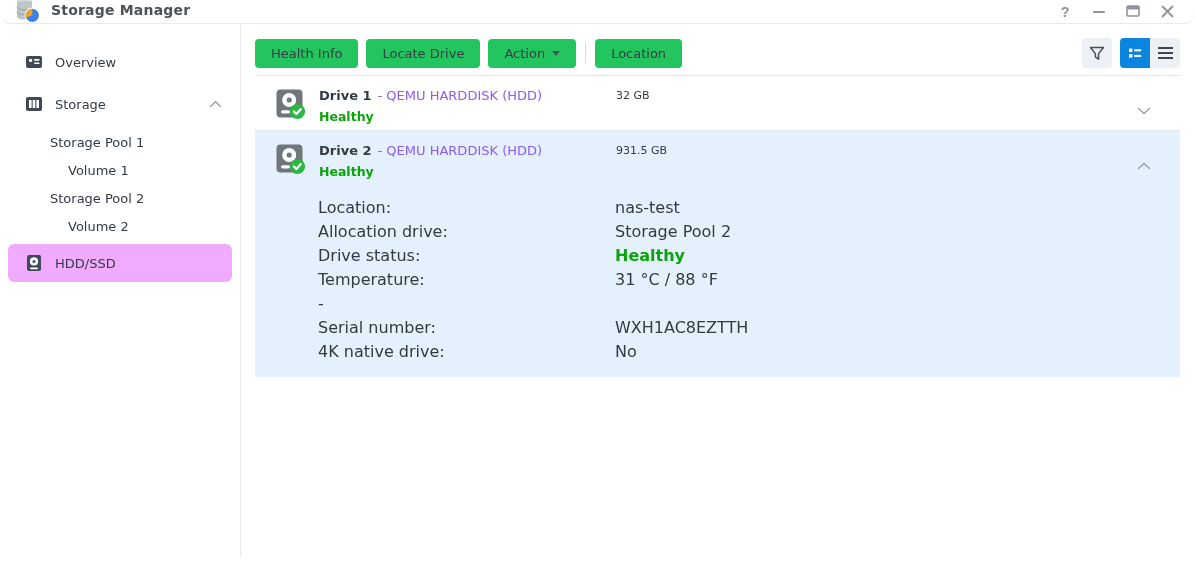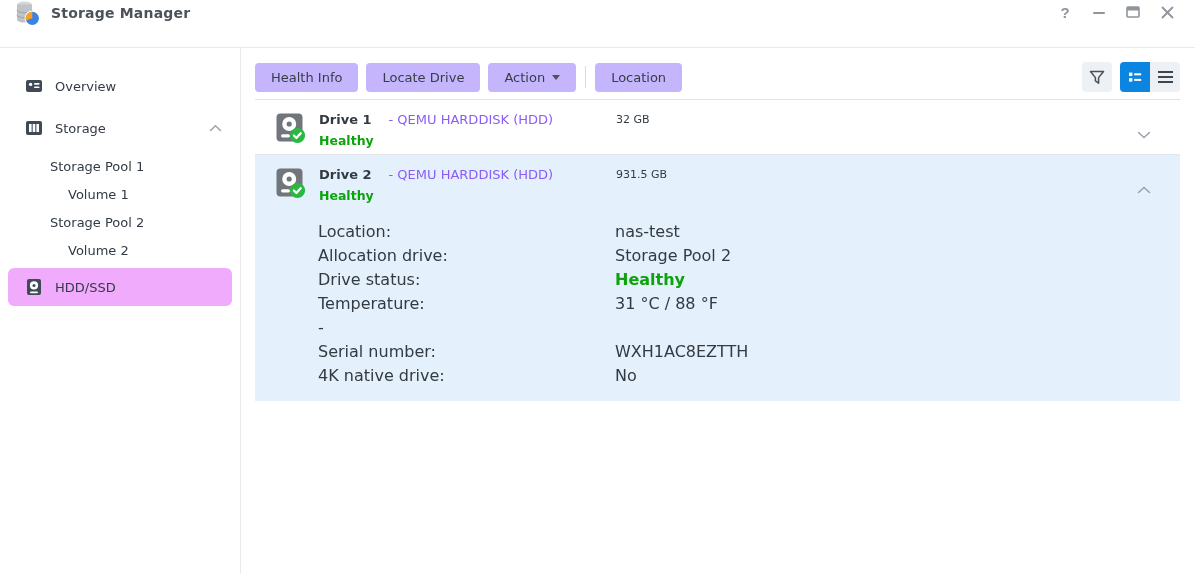--- a/index.html
+++ b/index.html
@@ -1,21 +1,21 @@
 <!DOCTYPE html>
 <html><head>
 <meta charset="utf-8">
 <style>
   * { margin:0; padding:0; box-sizing:border-box; }
   html,body { width:1195px; height:574px; background:#fff; overflow:hidden;
     font-family:"DejaVu Sans","Liberation Sans",sans-serif; color:#333a41; }
 
   
-  .titlebar { height:48px; display:flex; align-items:flex-start; padding:0 16px 0 14px;
-    border-bottom:1px solid #e7eaee; background:#fff; }
+  .titlebar { height:24px; display:flex; align-items:flex-end; padding:0 16px 0 14px;
+    border-bottom:1px solid #e7eaee; background:#fff;border-radius:11px; }
   .app-id { display:flex; align-items:center; gap:11px; }
   .app-title { font-size:14px; font-weight:bold; color:#4c5258; letter-spacing:.2px; }
   .win-controls { margin-left:auto; display:flex; align-items:center; gap:10px; }
   .win-btn { width:24px; height:24px; display:flex; align-items:center; justify-content:center;
     background:none; border:none; cursor:pointer; color:#8e959c; }
   .help-glyph { font-size:15px; font-weight:bold; color:#8e959c; }
 
   
   .layout { display:flex; height:533px; }
 
@@ -26,39 +26,39 @@
   .side-item .lbl { flex:1; }
   .side-sub { height:28px; padding-left:42px; }
   .side-sub.lv2 { padding-left:60px; }
   .side-item.selected { background:#f0abfc; height:38px; margin-top:4px; }
   .side-gap6 { height:6px; }
 
   
   .main { flex:1; display:flex; flex-direction:column; padding:14px 15px 0 14px; }
   .toolbar { display:flex; align-items:center; height:30px; flex:none; }
   .tb-btn { height:29px; padding:0 16px; margin-right:8px; border:none; border-radius:4px;
-    background:#c4b5fd; color:#363d45; font-size:13px; font-family:inherit; cursor:pointer;
+    background:#22c55e; color:#363d45; font-size:13px; font-family:inherit; cursor:pointer;
     display:flex; align-items:center; gap:7px; }
   .tb-sep { width:1px; height:22px; background:#d9dde2; margin:0 9px 0 1px; }
   .tb-right { margin-left:auto; display:flex; align-items:center; }
   .icon-btn { width:30px; height:30px; border:none; border-radius:4px; background:#edf0f4;
     display:flex; align-items:center; justify-content:center; cursor:pointer; }
   .seg { display:flex; margin-left:8px; border-radius:4px; overflow:hidden; }
   .seg .icon-btn { border-radius:0; }
   .seg .icon-btn.active { background:#0c85e0; }
 
   
   .drive-list { margin-top:7px; border-top:1px solid #dfe3e8; }
   .drive-row { display:flex; align-items:flex-start; padding:12px 25px 0 20px; height:55px; cursor:pointer; }
   .drive-row.collapsed { border-bottom:1px solid #e3e7ec; }
   .expanded-block { background:#e4f0fb; }
   .expanded-block .drive-row { height:57px; }
   .drive-ico { flex:none; margin-top:1px; }
   .drive-main { width:297px; margin-left:13px; }
-  .dline1 { display:flex; align-items:baseline; gap:17px; font-size:13px; line-height:16px; white-space:nowrap; }
+  .dline1 { display:flex; align-items:baseline; gap:6px; font-size:13px; line-height:16px; white-space:nowrap; }
   .dname { font-weight:bold; color:#333a41; }
   .dmodel { color:#8b5cf6; }
   .dstatus { margin-top:5px; font-size:12.5px; line-height:16px; font-weight:bold; color:#0da30d; }
   .dsize { font-size:11px; line-height:16px; color:#333a41; }
   .row-chevron { margin-left:auto; margin-top:12px; background:none; border:none; cursor:pointer;
     width:22px; height:22px; display:flex; align-items:center; justify-content:center; }
 
   .drive-details { padding:7px 0 14px 63px; }
   .detail-row { display:flex; height:24px; align-items:center; font-size:16px; }
   .detail-label { width:297px; color:#333a41; }

